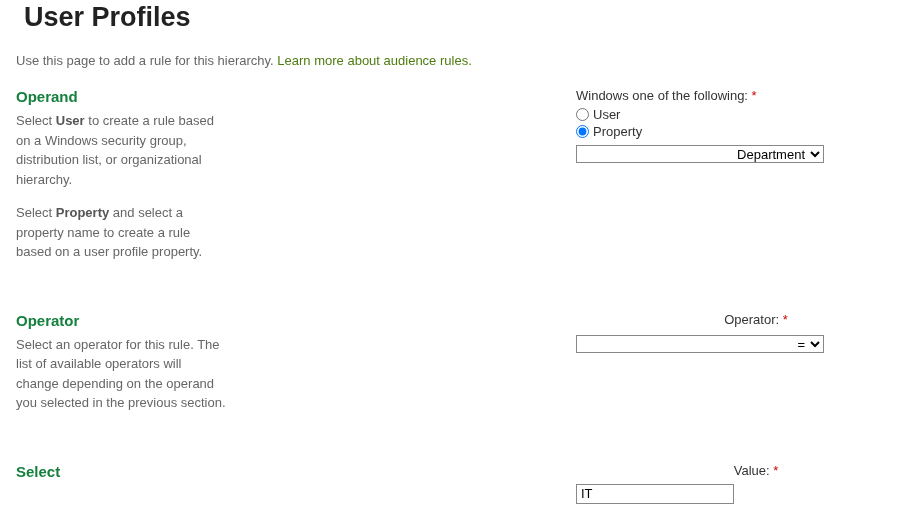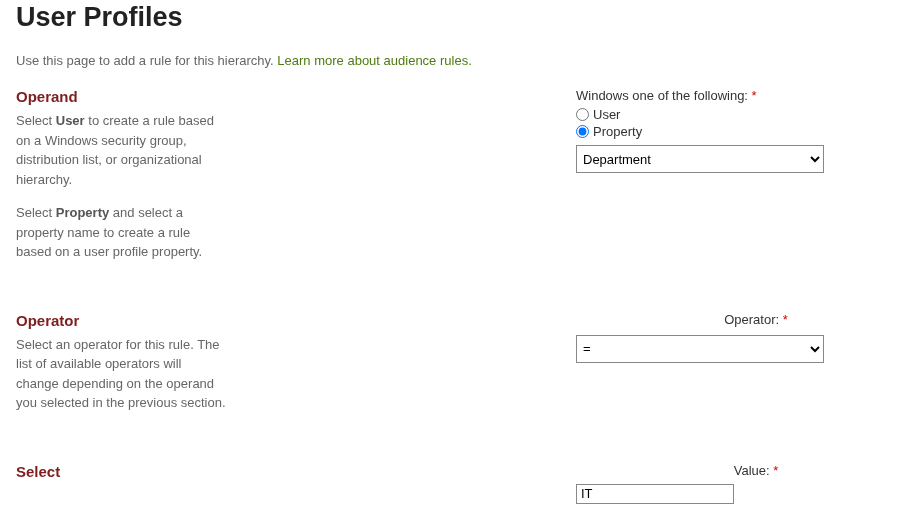--- a/index.html
+++ b/index.html
@@ -10,41 +10,41 @@
       margin: 0;
       padding: 0 16px;
       color: #333;
       font-size: 13px;
       background: #fff;
     }
     .page-title {
       font-size: 27px;
       font-weight: 600;
       color: #222;
-      margin: 0 0 20px 0;
+      margin: 0 0 20px 8px;
       padding-top: 2px;
     }
     .intro {
       color: #666;
       margin-bottom: 20px;
     }
     .intro a {
       color: #4d7c0f;
       text-decoration: none;
     }
     .section {
       display: flex;
       margin-bottom: 36px;
     }
     .section-left {
       width: 250px;
       padding-right: 40px;
     }
     .section-heading {
-      color: #7f1d1d;
+      color: #15803d;
       font-weight: 600;
       font-size: 15px;
       margin: 0 0 6px 0;
     }
     .section-desc {
       color: #666;
       line-height: 1.5;
       margin: 0 0 14px 0;
     }
     .section-desc strong {
@@ -65,26 +65,27 @@
     .radio-row {
       margin: 2px 0;
       display: flex;
       align-items: center;
     }
     .radio-row input[type="radio"] {
       margin: 0 4px 0 0;
     }
     select {
       width: 248px;
-      height: 28px;
+      height: 18px;
       border: 1px solid #888;
       background: #fff;
       font-size: 13px;
       padding: 0 2px;
       margin-top: 4px;
+      text-align: right;
     }
     input[type="text"] {
       width: 158px;
       height: 20px;
       border: 1px solid #888;
       font-size: 13px;
       padding: 3px 4px;
       margin-top: 2px;
     }
     .field-label-centered {

